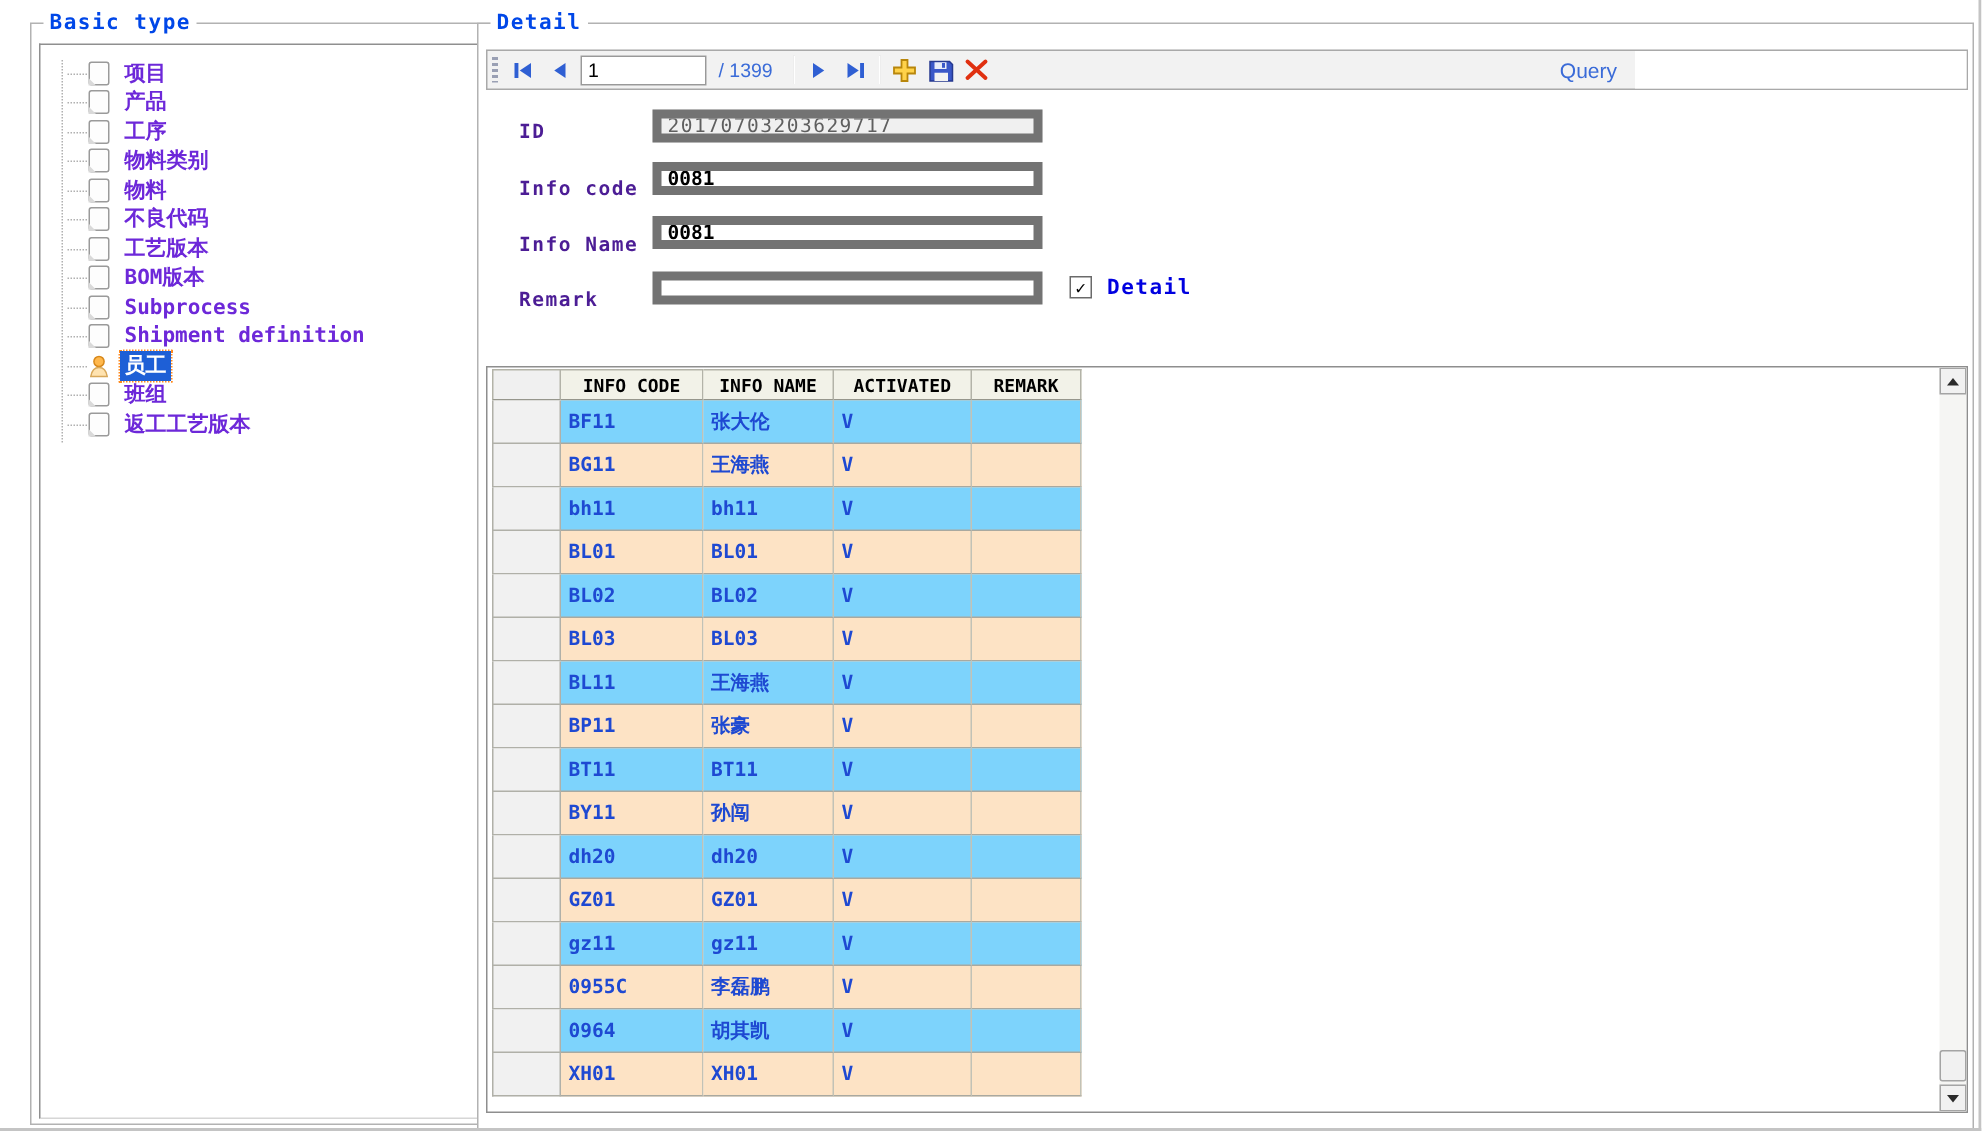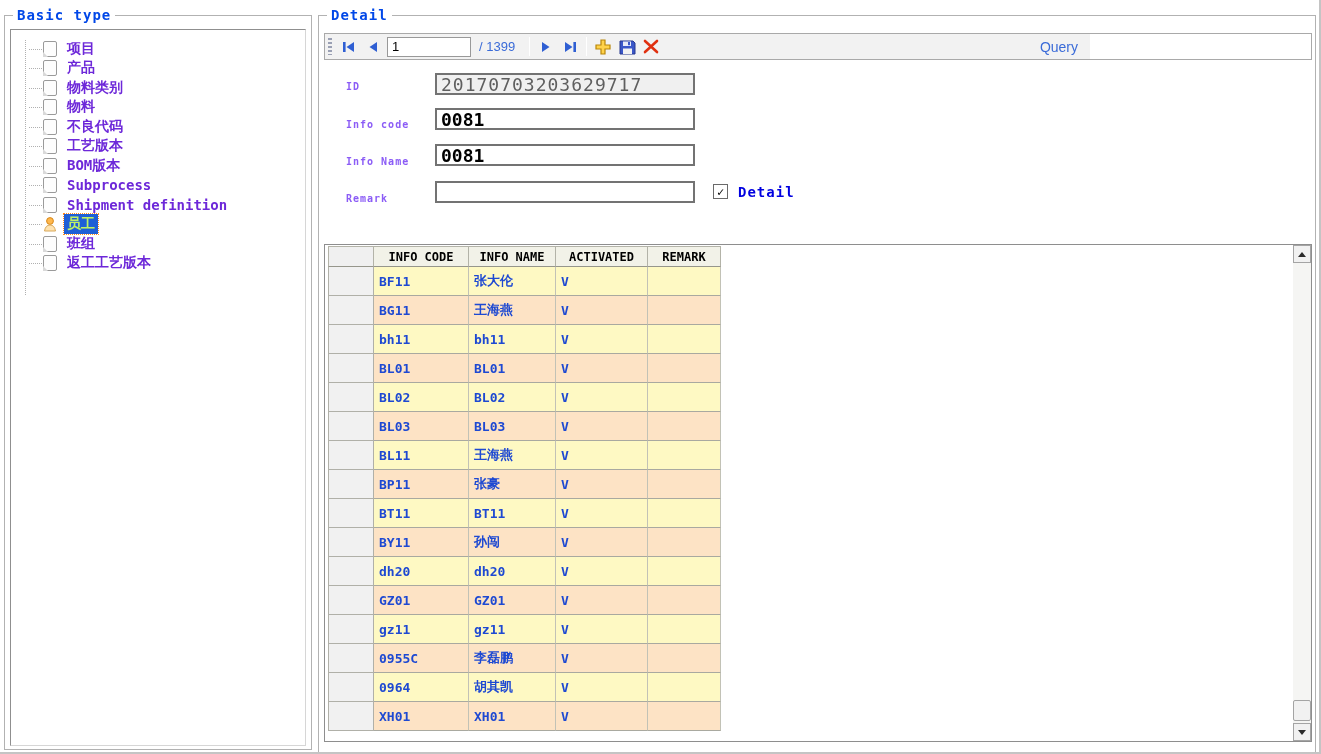--- a/index.html
+++ b/index.html
@@ -14,41 +14,41 @@
   .frame-bottom { position:absolute; left:0; bottom:0; width:100%; height:2px; background:#c4c4c4; }
 
   
   .groupbox { position:absolute; border:1px solid #b2b2b2; background:#fff; }
   .groupbox-title {
     position:absolute; top:-9px; left:8px; background:#fff; padding:0 4px;
     color:#0047e8; font-weight:bold; font-size:14px; letter-spacing:1px;
   }
 
   
-  .gb-basic { left:4px; top:15px; width:308px; height:735px; }
+  .gb-basic { left:20px; top:15px; width:308px; height:735px; }
   .tree-panel {
     position:absolute; left:5px; top:13px; width:296px; height:717px;
     background:#fff; border:1px solid #8f8f8f; border-right-color:#d6d6d6; border-bottom-color:#d6d6d6;
     overflow:hidden;
   }
   .tree-items { position:absolute; left:4px; top:9px; right:2px; }
   .tree-vline { position:absolute; left:14px; top:10px; height:255px; border-left:1px dotted #b0b0b0; }
   .tree-item { position:relative; height:19.5px; display:flex; align-items:center; padding-left:28px; cursor:default; }
   .tree-item::before { content:""; position:absolute; left:14px; top:50%; width:13px; border-top:1px dotted #b0b0b0; }
   .doc-icon {
     position:relative; width:14px; height:16px; margin-right:7px; flex:0 0 14px;
     background:#fdfdfd; border:1px solid #9a9a9a; border-radius:2px;
   }
   .doc-icon::after {
     content:""; position:absolute; left:-1px; bottom:-1px;
     border-left:5px solid #d9d9d9; border-top:5px solid transparent;
   }
   .person-icon { width:16px; height:16px; margin-right:5px; flex:0 0 16px; }
   .tree-label { font-size:14px; font-weight:bold; color:#6d28d9; white-space:nowrap; padding:1px 3px; }
-  .tree-label.sel { background:#1e5fd6; color:#bef264; outline:1px dotted #ff8a1e; }
+  .tree-label.sel { background:#1e5fd6; color:#ffffff; outline:1px dotted #ff8a1e; }
 
   
   .gb-detail { left:318px; top:15px; width:998px; height:750px; }
 
   
   .toolbar {
     position:absolute; left:5px; top:17px; width:988px; height:27px;
     background:#f2f2f2; border:1px solid #a9a9a9;
     display:flex; align-items:center;
   }
@@ -59,25 +59,25 @@
   .page-box {
     width:84px; height:20px; background:#fff; border:1px solid #999;
     font-size:13px; font-family:"Liberation Sans", sans-serif; color:#000; padding:0 4px; margin:0 2px;
   }
   .page-total { color:#3a6bd8; font-size:13px; font-family:"Liberation Sans", sans-serif; margin:0 10px 0 6px; white-space:nowrap; }
   .tb-spacer { flex:1; }
   .query-label { color:#3a6bd8; font-size:14px; font-family:"Liberation Sans", sans-serif; padding:0 12px; cursor:pointer; }
   .tb-tail { width:221px; height:25px; background:#fff; flex:0 0 221px; }
 
   
-  .form-label { position:absolute; color:#8b5cf6; font-weight:bold; font-size:10px; letter-spacing:1px; white-space:nowrap; }
+  .form-label { position:absolute; color:#4c1d95; font-weight:bold; font-size:13px; letter-spacing:1px; white-space:nowrap; }
   .form-input {
     position:absolute; left:116px; width:260px; height:22px;
-    border:2px solid #737373; background:#fff; font-family:"DejaVu Sans Mono", monospace;
-    font-size:18px; font-weight:bold; color:#000; padding:0 4px; outline:none;
+    border:6px solid #737373; background:#fff; font-family:"DejaVu Sans Mono", monospace;
+    font-size:13px; font-weight:bold; color:#000; padding:0 4px; outline:none;
   }
   .form-input.readonly { background:#f0f0f0; color:#5f5f5f; font-weight:normal; letter-spacing:1px; }
   .checkbox {
     position:absolute; left:394px; top:168px; width:15px; height:15px;
     background:#fff; border:1px solid #6a6a6a; display:flex; align-items:center; justify-content:center;
     font-size:12px; font-weight:bold; color:#000; cursor:pointer;
   }
   .checkbox-label { position:absolute; left:419px; top:168px; color:#0000e0; font-weight:bold; font-size:14px; letter-spacing:1px; }
 
   
@@ -95,21 +95,21 @@
     display:flex; align-items:center; justify-content:center;
     font-size:12px; font-weight:bold; color:#000; white-space:nowrap;
   }
   .hcell.corner { background:#f0f0f0; border-left:1px solid #b3b3a8; }
   .rh-cell { background:#f1f1f1; border-left:1px solid #b0b0a8; border-right:1px solid #b0b0a8; border-bottom:1px solid #b0b0a8; }
   .dcell {
     border-right:1px solid #c2c2b6; border-bottom:1px solid #a9a9a0;
     display:flex; align-items:center; padding-left:5px;
     font-size:13px; font-weight:bold; color:#1e49d2; white-space:nowrap; overflow:hidden;
   }
-  .row-even .dcell { background:#fef9c3; }
+  .row-even .dcell { background:#7dd3fc; }
   .row-odd  .dcell { background:#fde3c5; }
 
   
   .vscroll { position:absolute; top:0; right:0; width:18px; height:496px; background:#f5f5f3; }
   .sc-btn { position:absolute; left:0; width:18px; height:18px; background:#f1f1f1; border:1px solid #a4a4a4;
     display:flex; align-items:center; justify-content:center; cursor:pointer; }
   .sc-up { top:0; } .sc-down { bottom:0; }
   .arr-up { width:0; height:0; border-left:4px solid transparent; border-right:4px solid transparent; border-bottom:5px solid #2a2a2a; }
   .arr-down { width:0; height:0; border-left:4px solid transparent; border-right:4px solid transparent; border-top:5px solid #2a2a2a; }
   .sc-thumb { position:absolute; left:0; bottom:20px; width:18px; height:21px; background:#f1f1f1; border:1px solid #a4a4a4; border-radius:2px; cursor:grab; }
@@ -125,20 +125,24 @@
         <div class="tree-item">
           <span class="doc-icon"></span>
           <span class="tree-label">项目</span>
         </div>
         <div class="tree-item">
           <span class="doc-icon"></span>
           <span class="tree-label">产品</span>
         </div>
         <div class="tree-item">
           <span class="doc-icon"></span>
+          <span class="tree-label">工序</span>
+        </div>
+        <div class="tree-item">
+          <span class="doc-icon"></span>
           <span class="tree-label">物料类别</span>
         </div>
         <div class="tree-item">
           <span class="doc-icon"></span>
           <span class="tree-label">物料</span>
         </div>
         <div class="tree-item">
           <span class="doc-icon"></span>
           <span class="tree-label">不良代码</span>
         </div>

